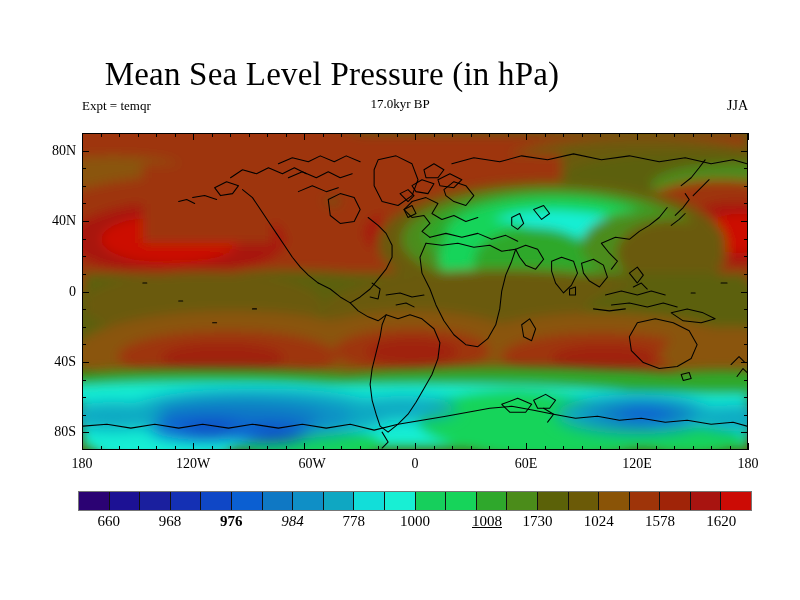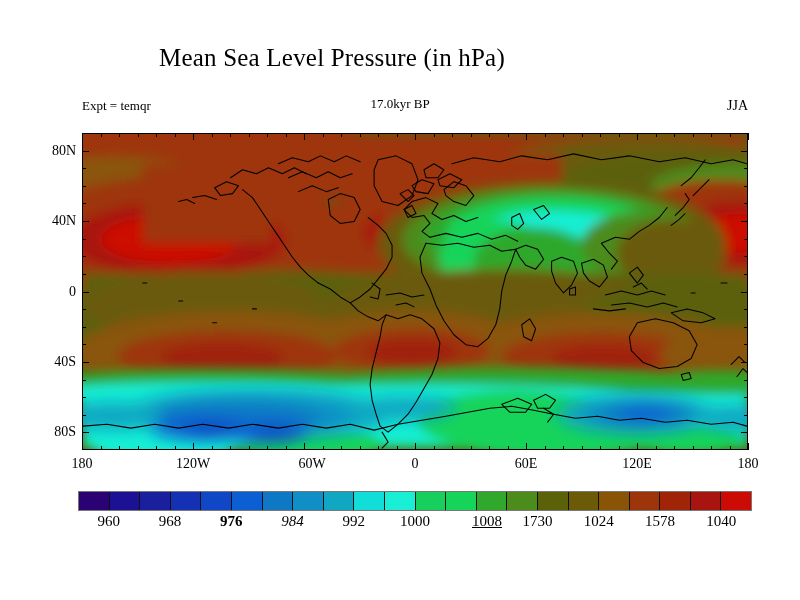--- a/index.html
+++ b/index.html
@@ -1,21 +1,21 @@
 <!DOCTYPE html>
 <html><head>
 <meta charset="utf-8">
 <style>
   html,body{margin:0;padding:0;}
   body{width:800px;height:600px;background:#ffffff;
        font-family:"Liberation Serif",serif;overflow:hidden;position:relative;}
   #stage{position:absolute;left:0;top:0;width:800px;height:600px;}
 
-  .ttl{position:absolute;left:0;top:44px;width:664px;text-align:center;
-       font-size:25px;color:#000;letter-spacing:.2px;}
+  .ttl{position:absolute;left:0;top:56px;width:664px;text-align:center;
+       font-size:33px;color:#000;letter-spacing:.2px;}
   .subttl{position:absolute;left:0;top:96px;width:800px;text-align:center;
        font-size:13px;color:#000;}
   .expt{position:absolute;left:82px;top:98px;font-size:13px;color:#000;}
   .seas{position:absolute;right:52px;top:98px;font-size:14px;color:#000;}
 
   
   #panel{position:absolute;left:82px;top:133px;width:666px;height:317px;
          border:1px solid #000;box-sizing:border-box;overflow:hidden;background:#5b6108;}
   #panel svg{display:block;width:100%;height:100%;}
 
@@ -398,26 +398,26 @@
       <i style="background: rgb(75, 140, 26);"></i>
       <i style="background: rgb(91, 97, 8);"></i>
       <i style="background: rgb(107, 90, 7);"></i>
       <i style="background: rgb(138, 84, 7);"></i>
       <i style="background: rgb(158, 52, 9);"></i>
       <i style="background: rgb(160, 36, 8);"></i>
       <i style="background: rgb(168, 20, 16);"></i>
       <i style="background: rgb(204, 11, 5);"></i>
     </div>
   <div id="cblabels">
-      <div class="cbl" style="left: 108.636px;">960</div>
+      <div class="cbl" style="left: 108.636px;">660</div>
       <div class="cbl" style="left: 169.909px;">968</div>
       <div class="cbl" style="left: 231.182px; font-weight: bold;">976</div>
       <div class="cbl" style="left: 292.455px; font-style: italic;">984</div>
-      <div class="cbl" style="left: 353.727px;">992</div>
+      <div class="cbl" style="left: 353.727px;">778</div>
       <div class="cbl" style="left: 415px;">1000</div>
       <div class="cbl" style="left: 487px; text-decoration: underline;">1008</div>
       <div class="cbl" style="left: 537.545px;">1730</div>
       <div class="cbl" style="left: 598.818px;">1024</div>
       <div class="cbl" style="left: 660.091px;">1578</div>
-      <div class="cbl" style="left: 721.364px;">1040</div>
+      <div class="cbl" style="left: 721.364px;">1620</div>
     </div>
 
 </div>
 
 </body></html>

